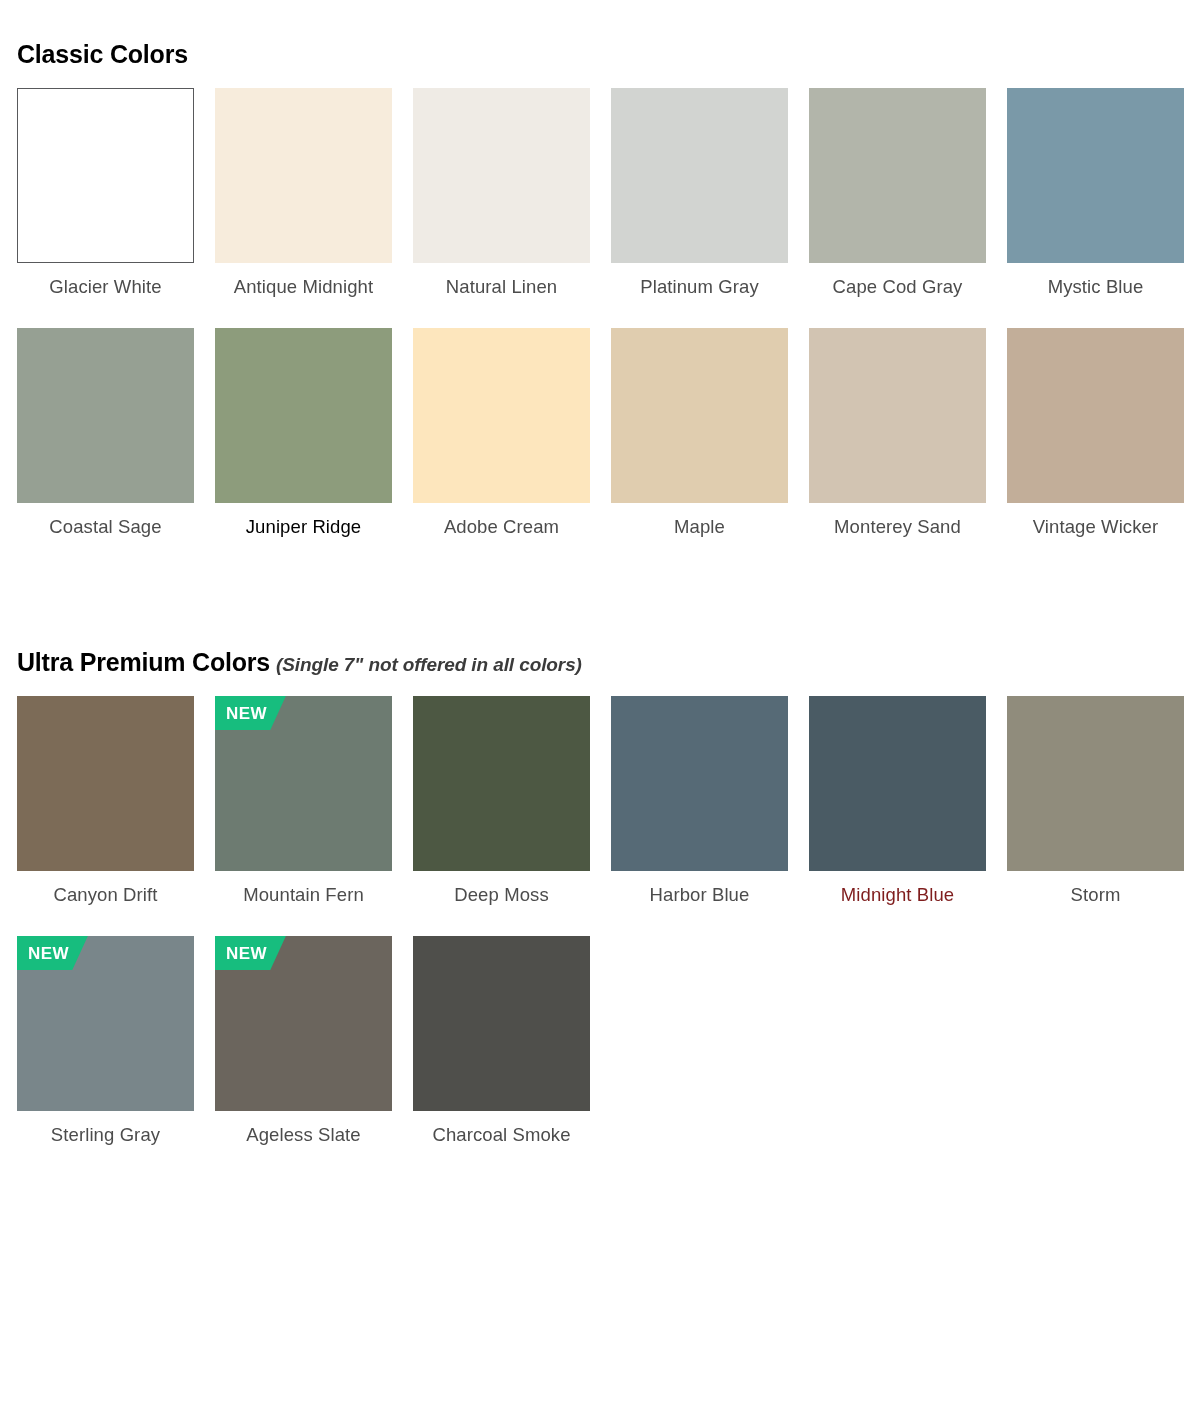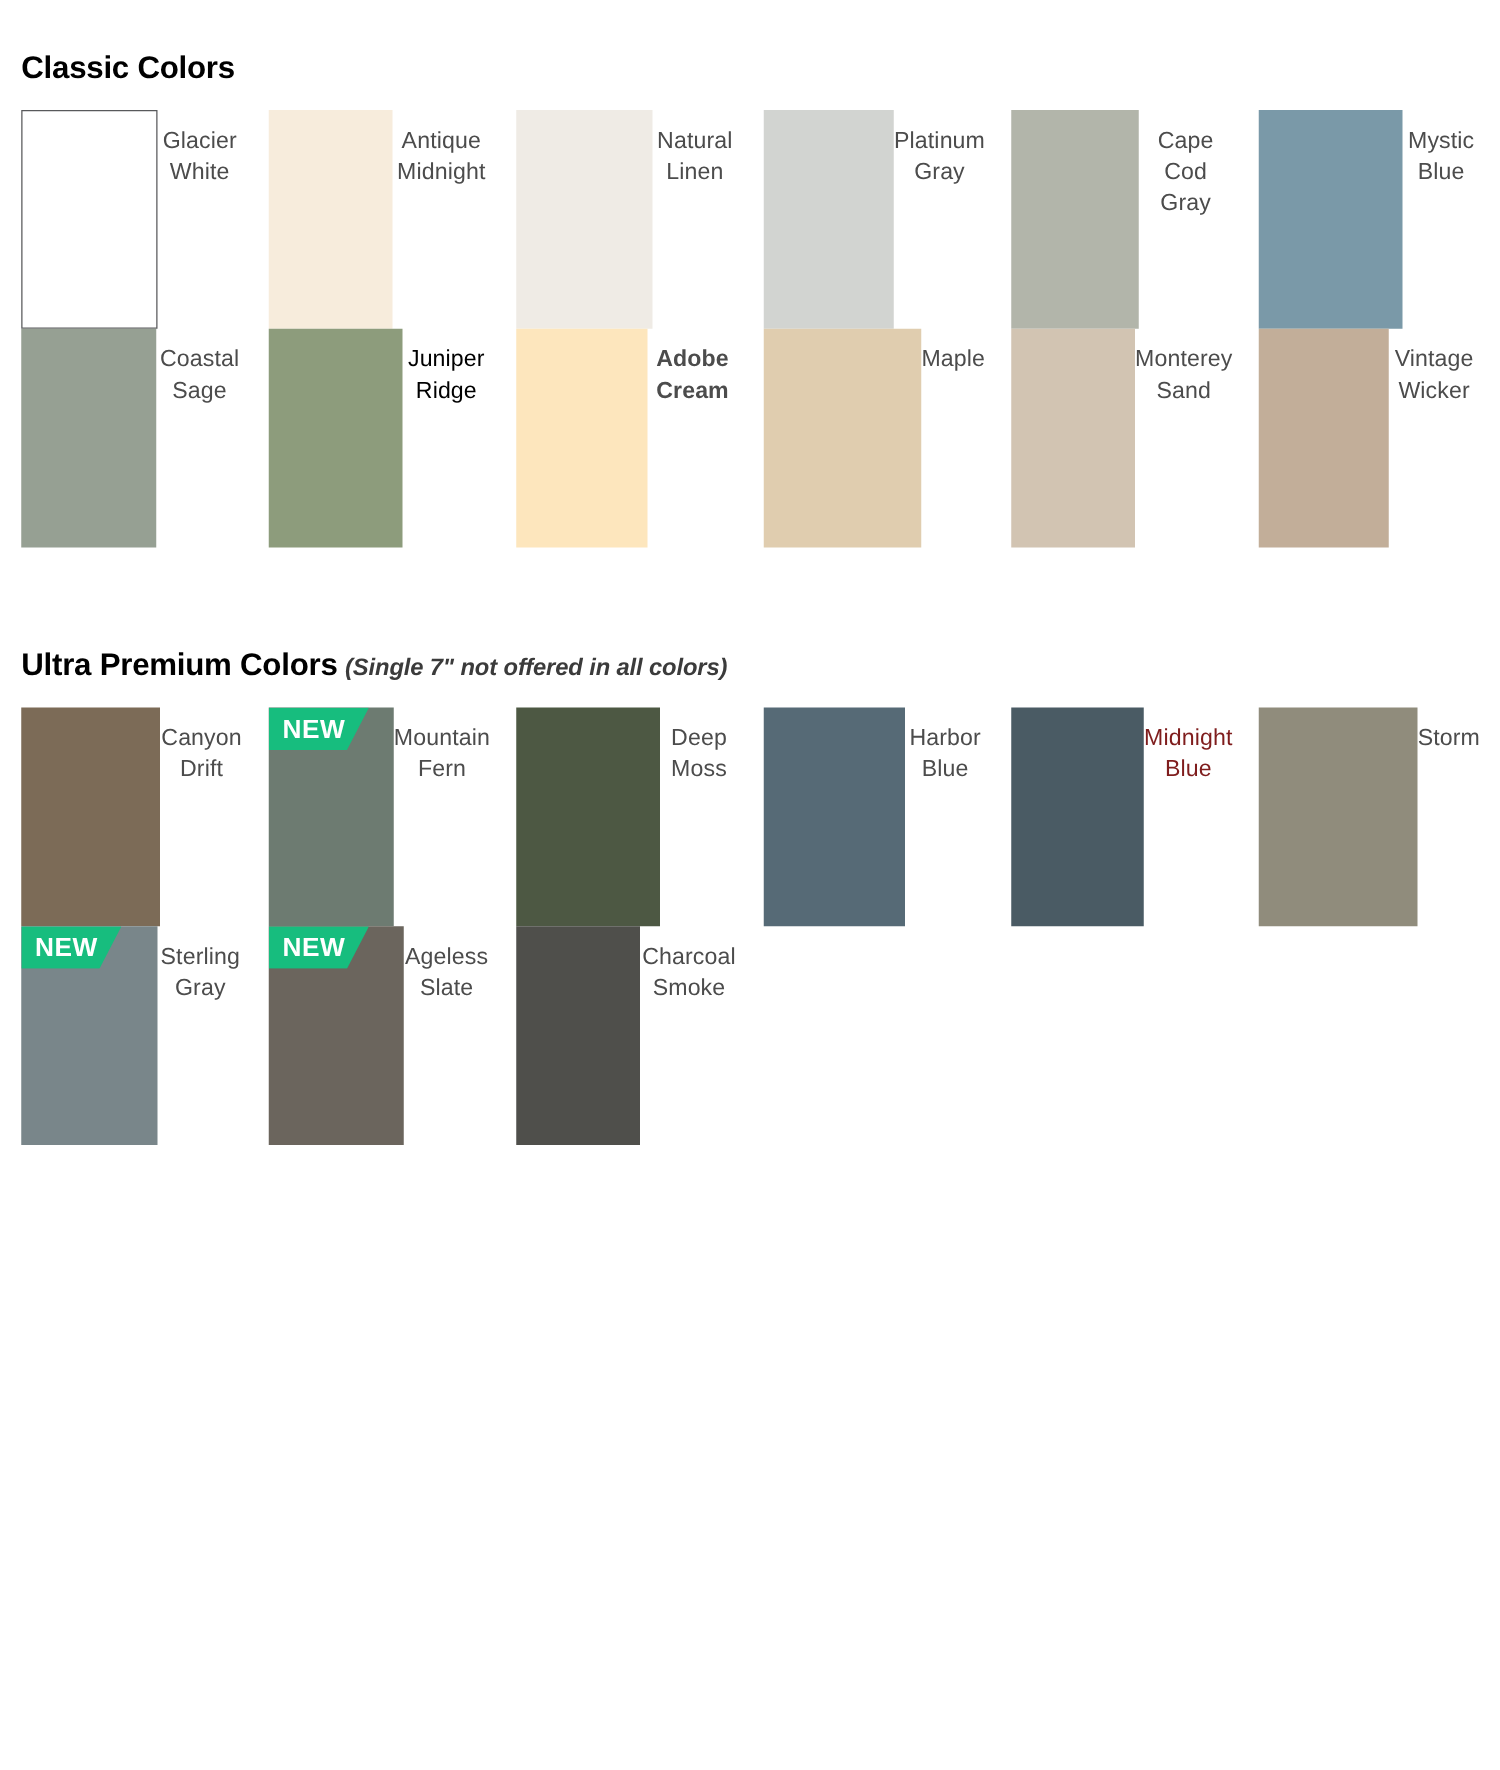--- a/index.html
+++ b/index.html
@@ -45,21 +45,21 @@
     grid-template-columns: repeat(6, 177px);
     column-gap: 21px;
     row-gap: 0;
   }
   #classic-grid { margin-top: 18px; }
   #premium-grid { margin-top: 20px; }
 
   .swatch-cell {
     width: 177px;
     display: flex;
-    flex-direction: row;
+    flex-direction: column;
     align-items: stretch;
   }
   .swatch-chip {
     position: relative;
     width: 177px;
     height: 175px;
     box-sizing: border-box;
     overflow: hidden;
   }
   .swatch-chip.bordered {
@@ -77,21 +77,21 @@
   .new-badge {
     position: absolute;
     top: 0;
     left: 0;
     height: 34px;
     padding: 0 19px 0 11px;
     display: flex;
     align-items: center;
     background: #17bd7e;
     color: #ffffff;
-    font-size: 21px;
+    font-size: 17px;
     font-weight: bold;
     letter-spacing: 0.4px;
     line-height: 1;
     -webkit-clip-path: polygon(0 0, 100% 0, 78% 100%, 0 100%);
     clip-path: polygon(0 0, 100% 0, 78% 100%, 0 100%);
   }
   .spacer-after-classic { height: 56px; }
 </style>
 </head>
 <body>
@@ -130,21 +130,21 @@
       <div class="swatch-cell">
         <div class="swatch-chip" style="background: rgb(150, 160, 147);"></div>
         <div class="swatch-label" style="color: rgb(76, 76, 76);">Coastal Sage</div>
       </div>
       <div class="swatch-cell">
         <div class="swatch-chip" style="background: rgb(141, 156, 124);"></div>
         <div class="swatch-label" style="color: #000000;">Juniper Ridge</div>
       </div>
       <div class="swatch-cell">
         <div class="swatch-chip" style="background: rgb(253, 230, 189);"></div>
-        <div class="swatch-label" style="color: rgb(76, 76, 76); font-weight: bold;">Adobe Cream</div>
+        <div class="swatch-label" style="color: rgb(76, 76, 76);">Adobe Cream</div>
       </div>
       <div class="swatch-cell">
         <div class="swatch-chip" style="background: rgb(224, 205, 175);"></div>
         <div class="swatch-label" style="color: rgb(76, 76, 76);">Maple</div>
       </div>
       <div class="swatch-cell">
         <div class="swatch-chip" style="background: rgb(210, 196, 178);"></div>
         <div class="swatch-label" style="color: rgb(76, 76, 76);">Monterey Sand</div>
       </div>
       <div class="swatch-cell">

